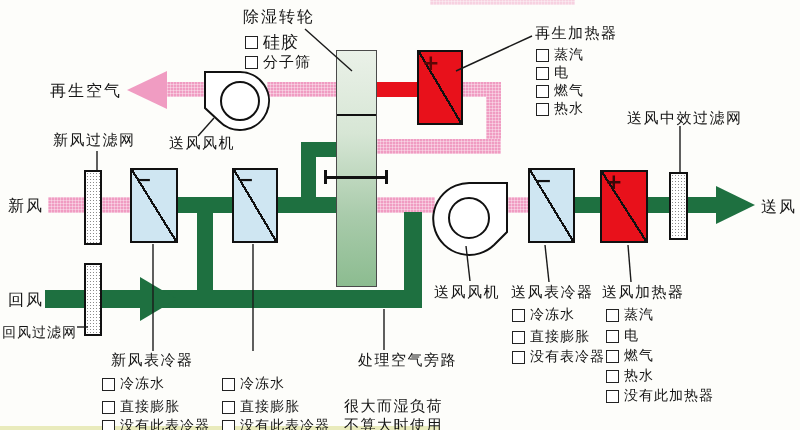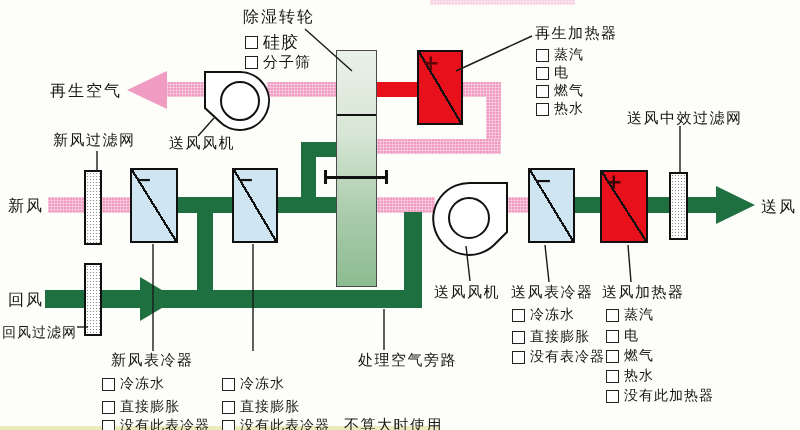--- a/index.html
+++ b/index.html
@@ -192,20 +192,21 @@
   <div class="opt" style="left:222px;top:398px;">
       <span class="cb"></span>
       <span>直接膨胀</span>
     </div>
   <div class="opt" style="left:222px;top:417px;">
       <span class="cb"></span>
       <span>没有此表冷器</span>
     </div>
 
   <div class="t lbl" style="left:358px;top:352px;">处理空气旁路</div>
+  <div class="t lbl" style="left:344px;top:398px;">很大而湿负荷</div>
   <div class="t lbl" style="left:344px;top:417px;">不算大时使用</div>
 
   <div class="t lbl" style="left:434px;top:284px;">送风风机</div>
 
   <div class="t lbl" style="left:511px;top:284px;">送风表冷器</div>
   <div class="opt" style="left:512px;top:306px;">
       <span class="cb"></span>
       <span>冷冻水</span>
     </div>
   <div class="opt" style="left:512px;top:328px;">

